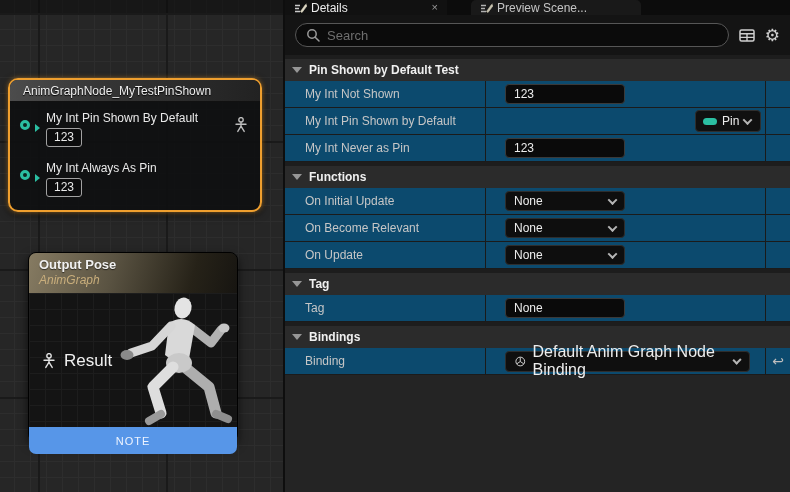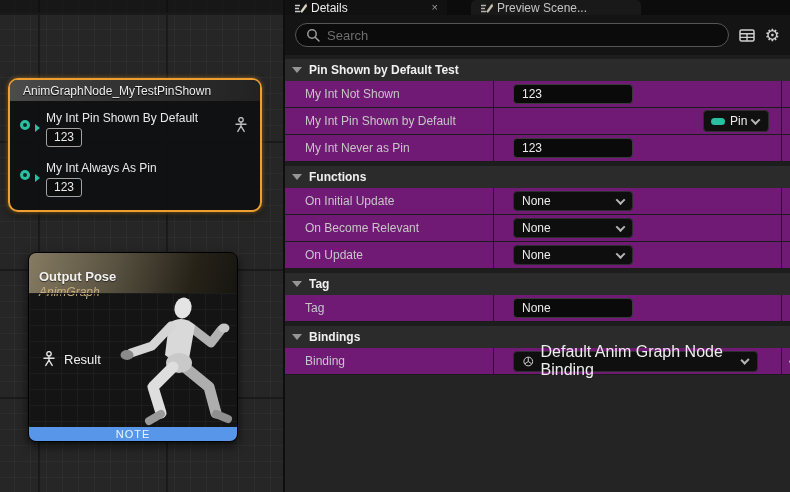--- a/index.html
+++ b/index.html
@@ -46,29 +46,29 @@
   
   .node-output {
     position:absolute; left:28px; top:252px; width:210px; height:190px;
     border-radius:8px; background:#141414; border:1px solid #000;
     box-shadow:0 4px 10px rgba(0,0,0,.65);
   }
   .node-output-header {
     height:40px; border-radius:7px 7px 0 0; padding:4px 10px;
     background:linear-gradient(105deg,#867b62 0%,#5a5342 40%,#262218 78%,#171511 100%);
   }
-  .node-output-title { font-size:13px; font-weight:bold; color:#f1f1f1; text-shadow:0 1px 1px rgba(0,0,0,.6);margin-top:12px; }
+  .node-output-title { font-size:13px; font-weight:bold; color:#f1f1f1; text-shadow:0 1px 1px rgba(0,0,0,.6); }
   .node-output-subtitle { font-size:12px; font-style:italic; color:#c9ae7c; margin-top:1px; }
   .node-output-body { position:relative; height:134px; overflow:hidden;
     background-image:linear-gradient(to right,#1d1d1d 1px,transparent 1px),linear-gradient(to bottom,#1d1d1d 1px,transparent 1px);
     background-size:16px 16px; }
   .mannequin { position:absolute; right:2px; top:0; }
   .result-pin { position:absolute; left:13px; top:58px; display:flex; align-items:center; gap:8px; }
-  .result-label { font-size:13px; color:#f0f0f0; }
-  .note-bar { height:14px; border-radius:0 0 7px 7px; background:#5796e8; display:flex; align-items:center; justify-content:center; }
+  .result-label { font-size:17px; color:#f0f0f0; }
+  .note-bar { height:27px; border-radius:0 0 7px 7px; background:#5796e8; display:flex; align-items:center; justify-content:center; }
   .note-text { font-size:11px; color:#eef4ff; letter-spacing:1px; }
 
   
   .splitter { position:absolute; left:283px; top:0; width:2px; height:492px; background:#0e0e0e; }
 
   
   .details { position:absolute; left:285px; top:0; width:505px; height:492px; background:#242424; }
 
   .tabbar { height:15px; background:#0c0c0c; display:flex; align-items:stretch; }
   .tab { display:flex; align-items:center; gap:4px; padding:0 9px; }
@@ -82,21 +82,21 @@
   .searchpill { width:445px; height:24px; border:1px solid #565656; border-radius:13px; background:#0b0b0b; display:flex; align-items:center; padding:0 10px; gap:7px; }
   .search-input { flex:1; background:transparent; border:none; outline:none; color:#d9d9d9; font-size:13px; font-family:"Liberation Sans",sans-serif; }
   .search-input::placeholder { color:#6e6e6e; }
   .toolicon { margin-left:10px; display:flex; align-items:center; }
   .gear { color:#cfcfcf; font-size:17px; line-height:1; }
 
   .cat { height:26px; border-top:4px solid #1d1d1d; background:#2b2b2b; display:flex; align-items:center; padding-left:7px; gap:7px; }
   .cat-arrow { width:0; height:0; border-left:5px solid transparent; border-right:5px solid transparent; border-top:6px solid #969696; }
   .cat-title { font-size:12px; font-weight:bold; color:#f0f0f0; }
 
-  .prow { height:27px; background:#701a75; border-bottom:1px solid #1b1b1b; display:grid; grid-template-columns:200px 280px 25px;gap:8px; }
+  .prow { height:27px; background:#0c4a6e; border-bottom:1px solid #1b1b1b; display:grid; grid-template-columns:200px 280px 25px; }
   .plabel { display:flex; align-items:center; padding-left:20px; font-size:12px; color:#c6c6c6; }
   .pvalue { border-left:1px solid #1a1a1a; display:flex; align-items:center; padding-left:19px; }
   .pextra { border-left:1px solid #1a1a1a; display:flex; align-items:center; justify-content:center; }
   .reset-arrow { color:#bdbdbd; font-size:14px; line-height:1; }
 
   .pinput { width:120px; height:20px; background:#0a0a0a; border:1px solid #3a3a3a; border-radius:4px; color:#ededed; font-size:12px; padding:0 8px; font-family:"Liberation Sans",sans-serif; outline:none; }
   .pselect { width:120px; height:20px; background:#0e0e0e; border:1px solid #2e2e2e; border-radius:4px; color:#ededed; font-size:12px; padding:0 8px; display:flex; align-items:center; }
   .pselect .chev { margin-left:auto; }
   .chev { width:7px; height:7px; border-right:2px solid #b5b5b5; border-bottom:2px solid #b5b5b5; transform:rotate(45deg) translate(-1px,-1px); }
   .pindrop { margin-left:auto; margin-right:4px; width:66px; height:22px; background:#101010; border:1px solid #2e2e2e; border-radius:4px; display:flex; align-items:center; gap:5px; padding:0 7px; color:#ededed; font-size:12px; }

